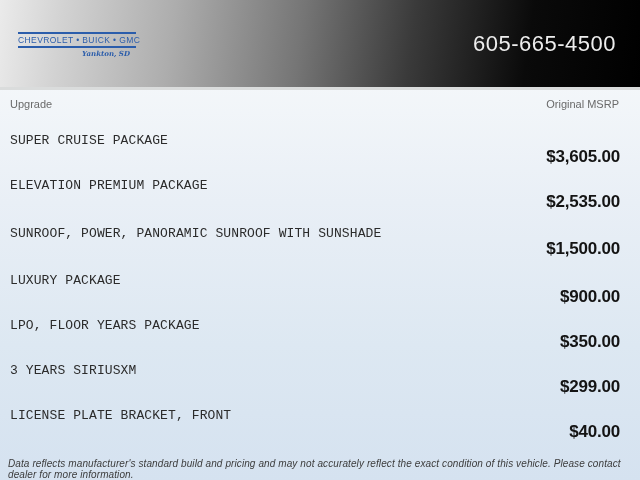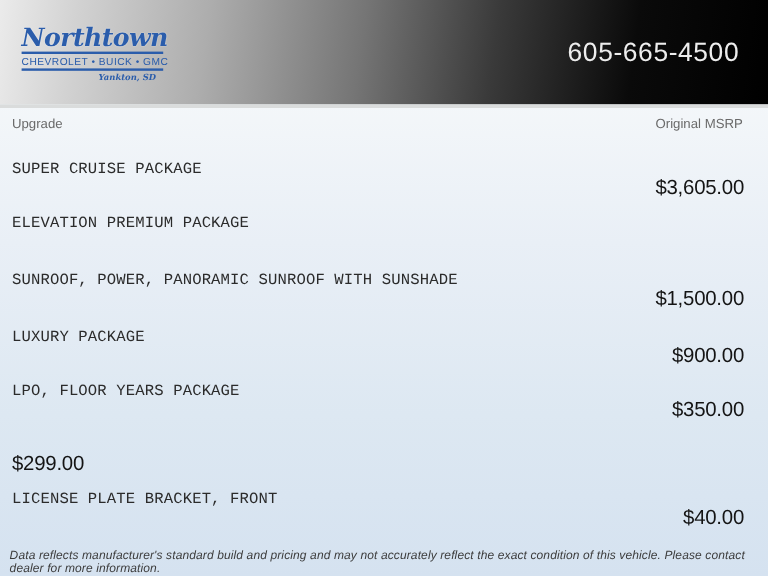--- a/index.html
+++ b/index.html
@@ -85,21 +85,21 @@
   .row-label {
     font-size: 13px;
     color: #2b2b2b;
     max-width: 380px;
     line-height: 15px;
     letter-spacing: 0.1px;
     font-family: Liberation Mono, monospace;
   }
   .row-price {
     font-size: 17px;
-    font-weight: normal;
+    font-weight: bold;
     color: #141414;
     letter-spacing: -0.2px;
     white-space: nowrap;
     margin-top: 32px;
   }
 
   
   .footer {
     flex: 0 0 26px;
     display: flex; align-items: flex-start;
@@ -112,59 +112,60 @@
     letter-spacing: 0.1px;
   }
 </style>
 </head>
 <body>
 
 <div class="page">
 
   <div class="header">
     <div class="logo">
-      <div class="logo-script">Northtown</div>
       <div class="logo-brands">CHEVROLET • BUICK • GMC</div>
       <div class="logo-location">Yankton, SD</div>
     </div>
     <div class="phone">605-665-4500</div>
   </div>
 
   <div class="table">
 
     <div class="table-head">
       <span>Upgrade</span>
       <span>Original MSRP</span>
     </div>
 
     <div class="row">
       <span class="row-label">SUPER CRUISE PACKAGE</span>
       <span class="row-price">$3,605.00</span>
     </div>
 
     <div class="row">
       <span class="row-label">ELEVATION PREMIUM PACKAGE</span>
+      <span class="row-price">$2,535.00</span>
     </div>
 
     <div class="row tall">
       <span class="row-label">SUNROOF, POWER, PANORAMIC SUNROOF WITH SUNSHADE</span>
       <span class="row-price">$1,500.00</span>
     </div>
 
     <div class="row">
       <span class="row-label">LUXURY PACKAGE</span>
       <span class="row-price">$900.00</span>
     </div>
 
     <div class="row">
       <span class="row-label">LPO, FLOOR YEARS PACKAGE</span>
       <span class="row-price">$350.00</span>
     </div>
 
     <div class="row">
+      <span class="row-label">3 YEARS SIRIUSXM</span>
       <span class="row-price">$299.00</span>
     </div>
 
     <div class="row">
       <span class="row-label">LICENSE PLATE BRACKET, FRONT</span>
       <span class="row-price">$40.00</span>
     </div>
 
   </div>
 

